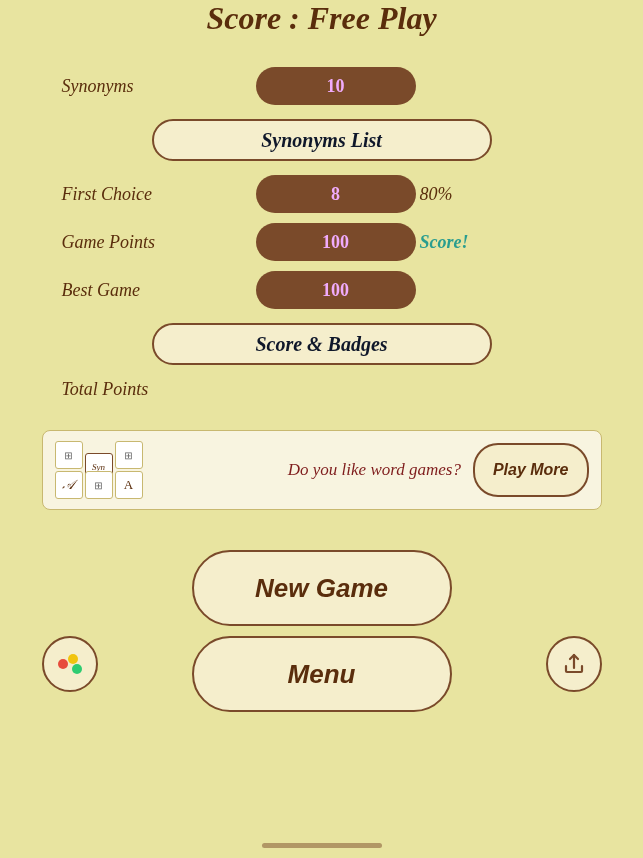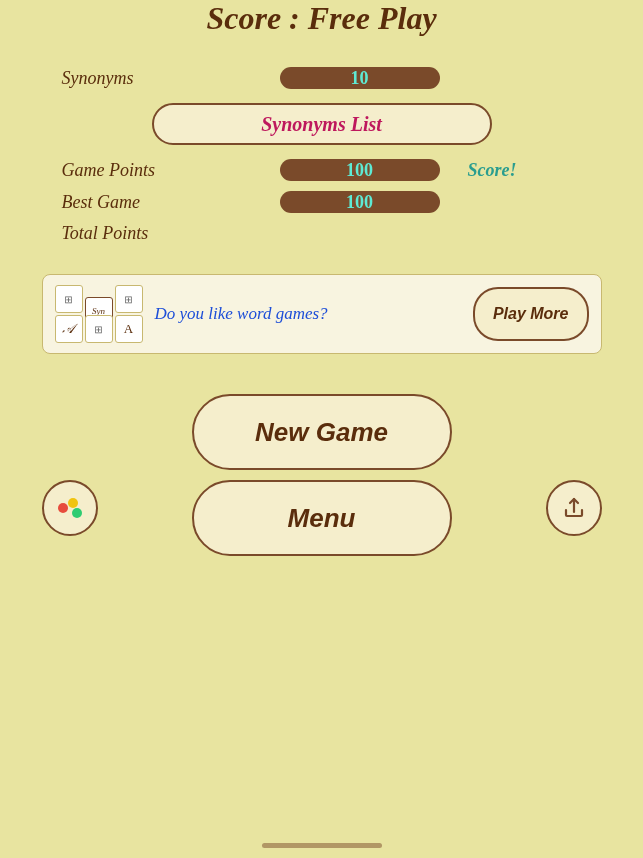--- a/index.html
+++ b/index.html
@@ -29,37 +29,37 @@
       width: 520px;
       display: flex;
       flex-direction: column;
       gap: 10px;
     }
 
     .score-row {
       display: flex;
       align-items: center;
       justify-content: flex-start;
-      gap: 28px;
+      gap: 4px;
     }
 
     .score-label {
       font-size: 18px;
       font-style: italic;
       color: #5a2d0c;
       width: 190px;
       text-align: left;
     }
 
     .score-pill {
       background-color: #7a4a2a;
-      color: #5eead4;
+      color: #f0abfc;
       border-radius: 30px;
       width: 160px;
-      height: 22px;
+      height: 38px;
       display: flex;
       align-items: center;
       justify-content: center;
       font-size: 18px;
       font-weight: bold;
     }
 
     .score-suffix {
       font-size: 18px;
       font-style: italic;
@@ -77,21 +77,21 @@
       border: 2.5px solid #7a4a2a;
       border-radius: 30px;
       width: 340px;
       height: 42px;
       display: flex;
       align-items: center;
       justify-content: center;
       font-size: 20px;
       font-style: italic;
       font-weight: bold;
-      color: #be185d;
+      color: #0f172a;
       margin: 4px 0;
       align-self: center;
       cursor: pointer;
     }
 
     .ad-banner {
       width: 560px;
       height: 80px;
       background-color: #f8f4e0;
       border: 1.5px solid #c8b870;
@@ -119,22 +119,22 @@
       justify-content: center;
       font-size: 14px;
       background: #fff;
       border-radius: 3px;
     }
 
     .ad-text {
       flex: 1;
       font-size: 17px;
       font-style: italic;
-      color: #1d4ed8;
-      text-align: left;
+      color: #7f1d1d;
+      text-align: right;
     }
 
     .ad-play-btn {
       background-color: #f5eecc;
       border: 2px solid #7a4a2a;
       border-radius: 25px;
       padding: 16px 18px;
       font-size: 16px;
       font-weight: bold;
       font-style: italic;
@@ -210,32 +210,40 @@
   <div class="score-row">
     <span class="score-label">Synonyms</span>
     <div class="score-pill">10</div>
   </div>
 
   <div style="display:flex;justify-content:center;">
     <div class="section-btn">Synonyms List</div>
   </div>
 
 
+  <div class="score-row">
+    <span class="score-label">First Choice</span>
+    <div class="score-pill">8</div>
+    <span class="score-suffix">80%</span>
+  </div>
 
   <div class="score-row">
     <span class="score-label">Game Points</span>
     <div class="score-pill">100</div>
     <span class="score-suffix best">Score!</span>
   </div>
 
   <div class="score-row">
     <span class="score-label">Best Game</span>
     <div class="score-pill">100</div>
   </div>
 
+  <div style="display:flex;justify-content:center;">
+    <div class="section-btn">Score &amp; Badges</div>
+  </div>
 
   <div class="score-row">
     <span class="score-label">Total Points</span>
   </div>
 
 </div>
 
 <div class="ad-banner">
   <div class="ad-icons">
     <div class="ad-icon-cell" style="font-size:10px; color:#666;">⊞</div>

